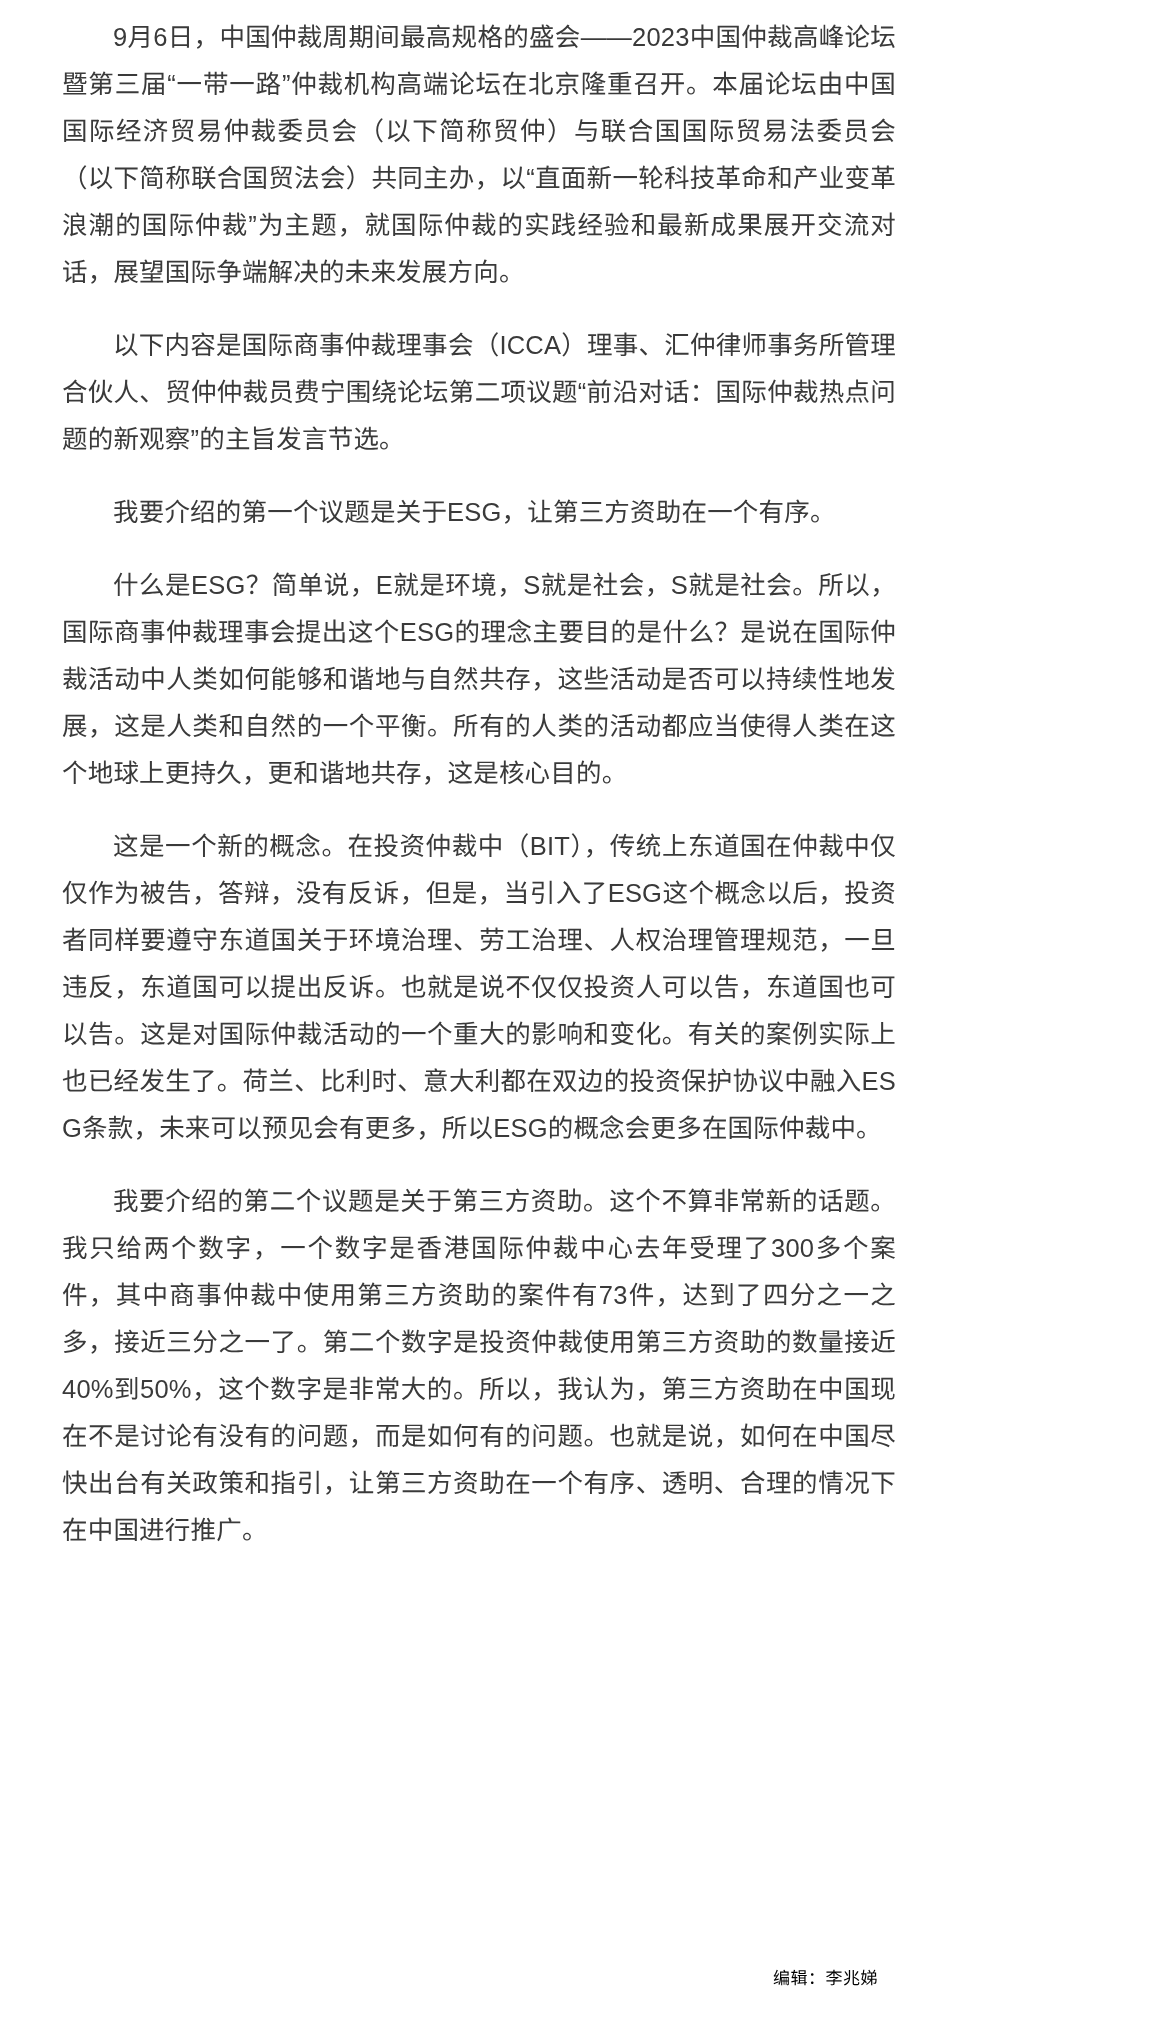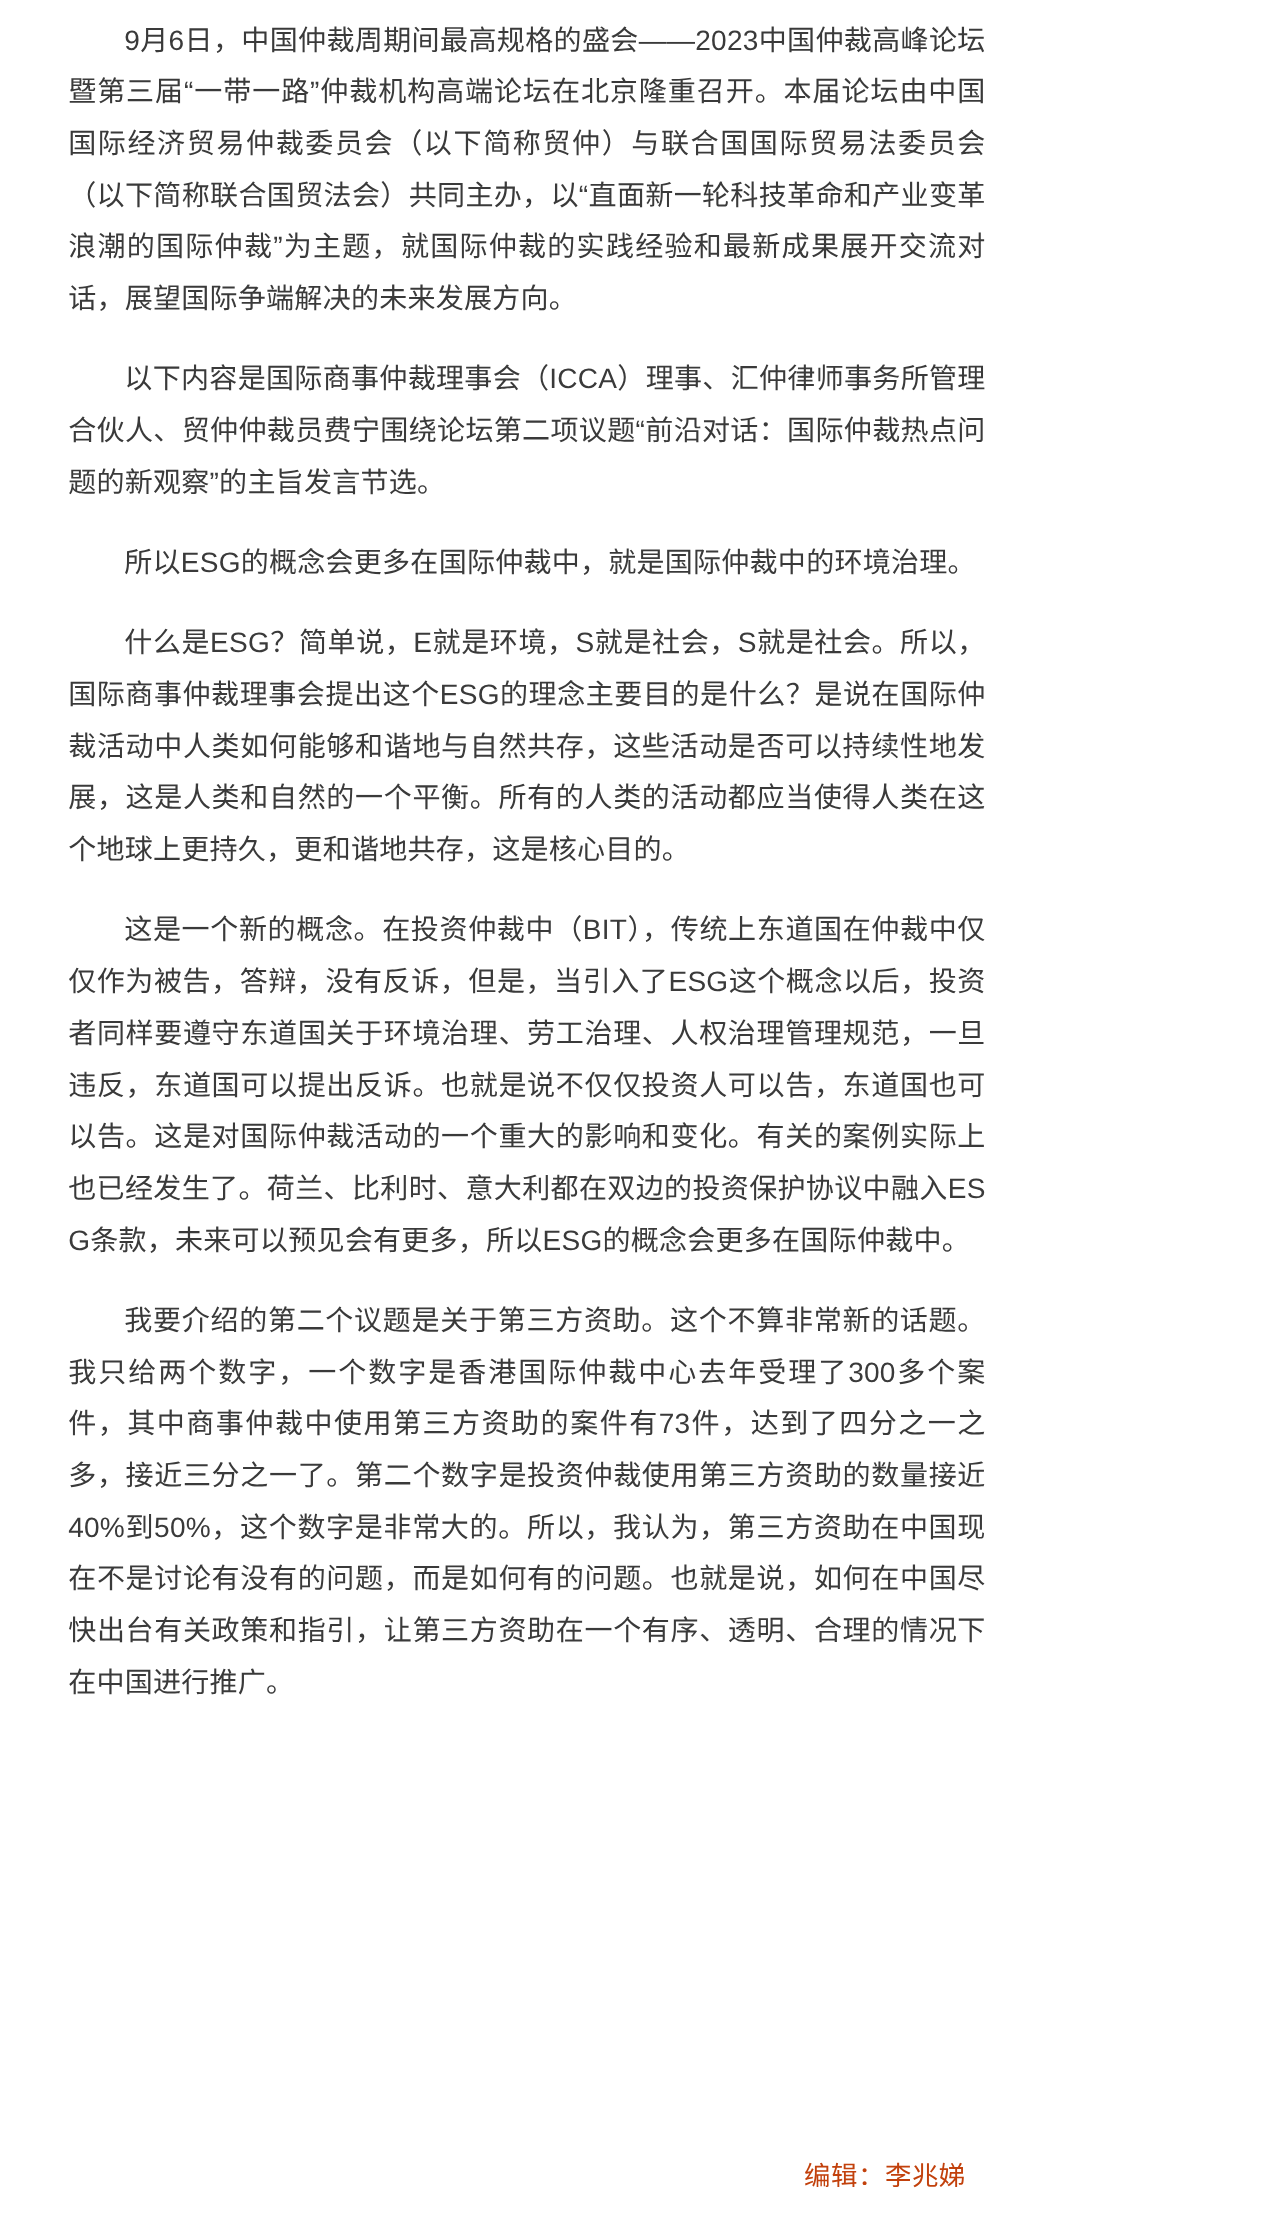--- a/index.html
+++ b/index.html
@@ -41,36 +41,36 @@
   }
   p.para:last-child {
     margin-bottom: 0;
   }
   .signature-block {
     margin-top: 34px;
     text-align: right;
     padding-right: 18px;
   }
   .signature {
-    font-size: 24px;
+    font-size: 17px;
     line-height: 40px;
-    color: #c2410c;
+    color: #000000;
     letter-spacing: 0.5px;
     display: inline-block;
   }
 </style>
 </head>
 <body>
 
 <div class="page">
 
   <div class="article-body">
     <p class="para">9月6日，中国仲裁周期间最高规格的盛会——2023中国仲裁高峰论坛暨第三届“一带一路”仲裁机构高端论坛在北京隆重召开。本届论坛由中国国际经济贸易仲裁委员会（以下简称贸仲）与联合国国际贸易法委员会（以下简称联合国贸法会）共同主办，以“直面新一轮科技革命和产业变革浪潮的国际仲裁”为主题，就国际仲裁的实践经验和最新成果展开交流对话，展望国际争端解决的未来发展方向。</p>
     <p class="para">以下内容是国际商事仲裁理事会（ICCA）理事、汇仲律师事务所管理合伙人、贸仲仲裁员费宁围绕论坛第二项议题“前沿对话：国际仲裁热点问题的新观察”的主旨发言节选。</p>
-    <p class="para">所以ESG的概念会更多在国际仲裁中，就是国际仲裁中的环境治理。</p>
+    <p class="para">我要介绍的第一个议题是关于ESG，让第三方资助在一个有序。</p>
     <p class="para">什么是ESG？简单说，E就是环境，S就是社会，S就是社会。所以，国际商事仲裁理事会提出这个ESG的理念主要目的是什么？是说在国际仲裁活动中人类如何能够和谐地与自然共存，这些活动是否可以持续性地发展，这是人类和自然的一个平衡。所有的人类的活动都应当使得人类在这个地球上更持久，更和谐地共存，这是核心目的。</p>
     <p class="para">这是一个新的概念。在投资仲裁中（BIT），传统上东道国在仲裁中仅仅作为被告，答辩，没有反诉，但是，当引入了ESG这个概念以后，投资者同样要遵守东道国关于环境治理、劳工治理、人权治理管理规范，一旦违反，东道国可以提出反诉。也就是说不仅仅投资人可以告，东道国也可以告。这是对国际仲裁活动的一个重大的影响和变化。有关的案例实际上也已经发生了。荷兰、比利时、意大利都在双边的投资保护协议中融入ESG条款，未来可以预见会有更多，所以ESG的概念会更多在国际仲裁中。</p>
     <p class="para">我要介绍的第二个议题是关于第三方资助。这个不算非常新的话题。我只给两个数字，一个数字是香港国际仲裁中心去年受理了300多个案件，其中商事仲裁中使用第三方资助的案件有73件，达到了四分之一之多，接近三分之一了。第二个数字是投资仲裁使用第三方资助的数量接近40%到50%，这个数字是非常大的。所以，我认为，第三方资助在中国现在不是讨论有没有的问题，而是如何有的问题。也就是说，如何在中国尽快出台有关政策和指引，让第三方资助在一个有序、透明、合理的情况下在中国进行推广。</p>
   </div>
 
   <div class="signature-block">
     <span class="signature">编辑：李兆娣</span>
   </div>
 
 </div>

